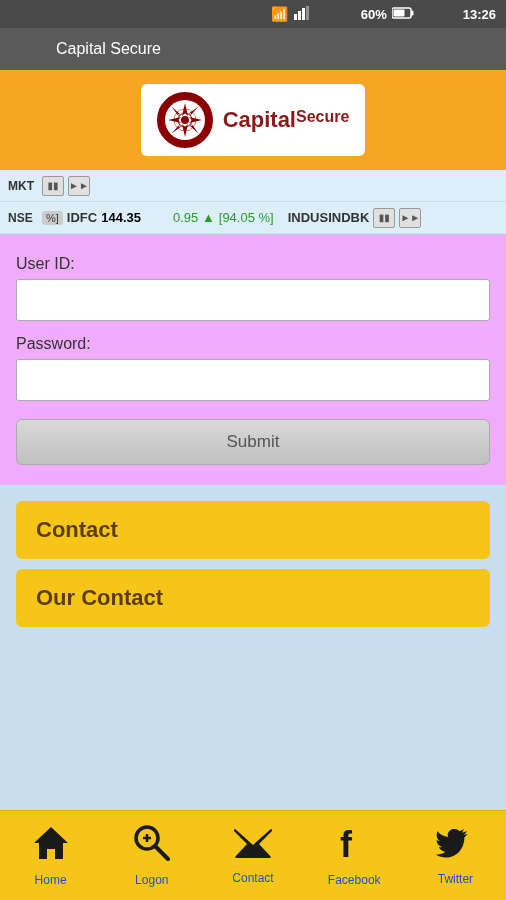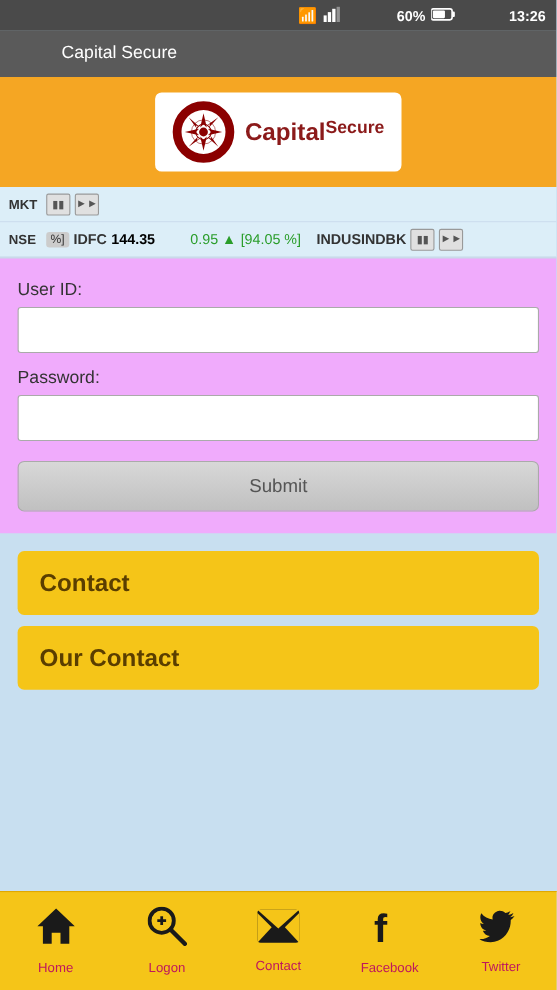--- a/index.html
+++ b/index.html
@@ -226,21 +226,21 @@
       gap: 4px;
       cursor: pointer;
       flex: 1;
     }
     .nav-icon {
       font-size: 34px;
       color: #2a2a2a;
     }
     .nav-label {
       font-size: 12px;
-      color: #be185d;
+      color: #1d4ed8;
       font-weight: normal;
     }
   </style>
 </head>
 <body>
 
 <div class="status-bar">
   <div class="status-icons">
     <span class="wifi-icon">📶</span>
     <span class="signal-icon">

